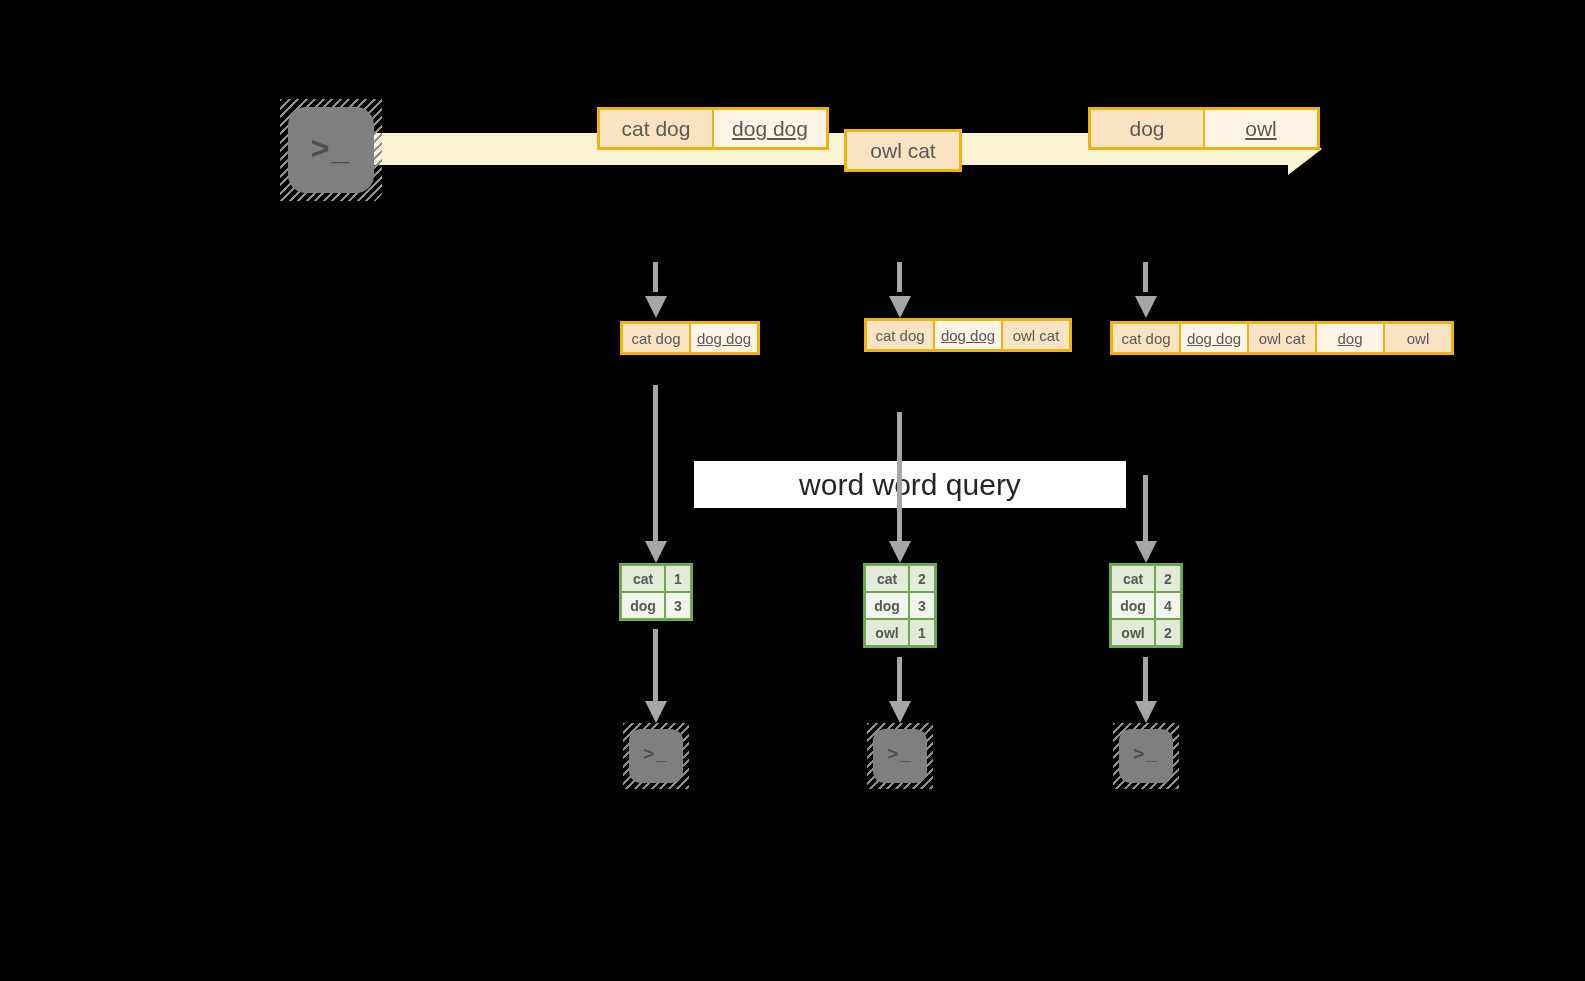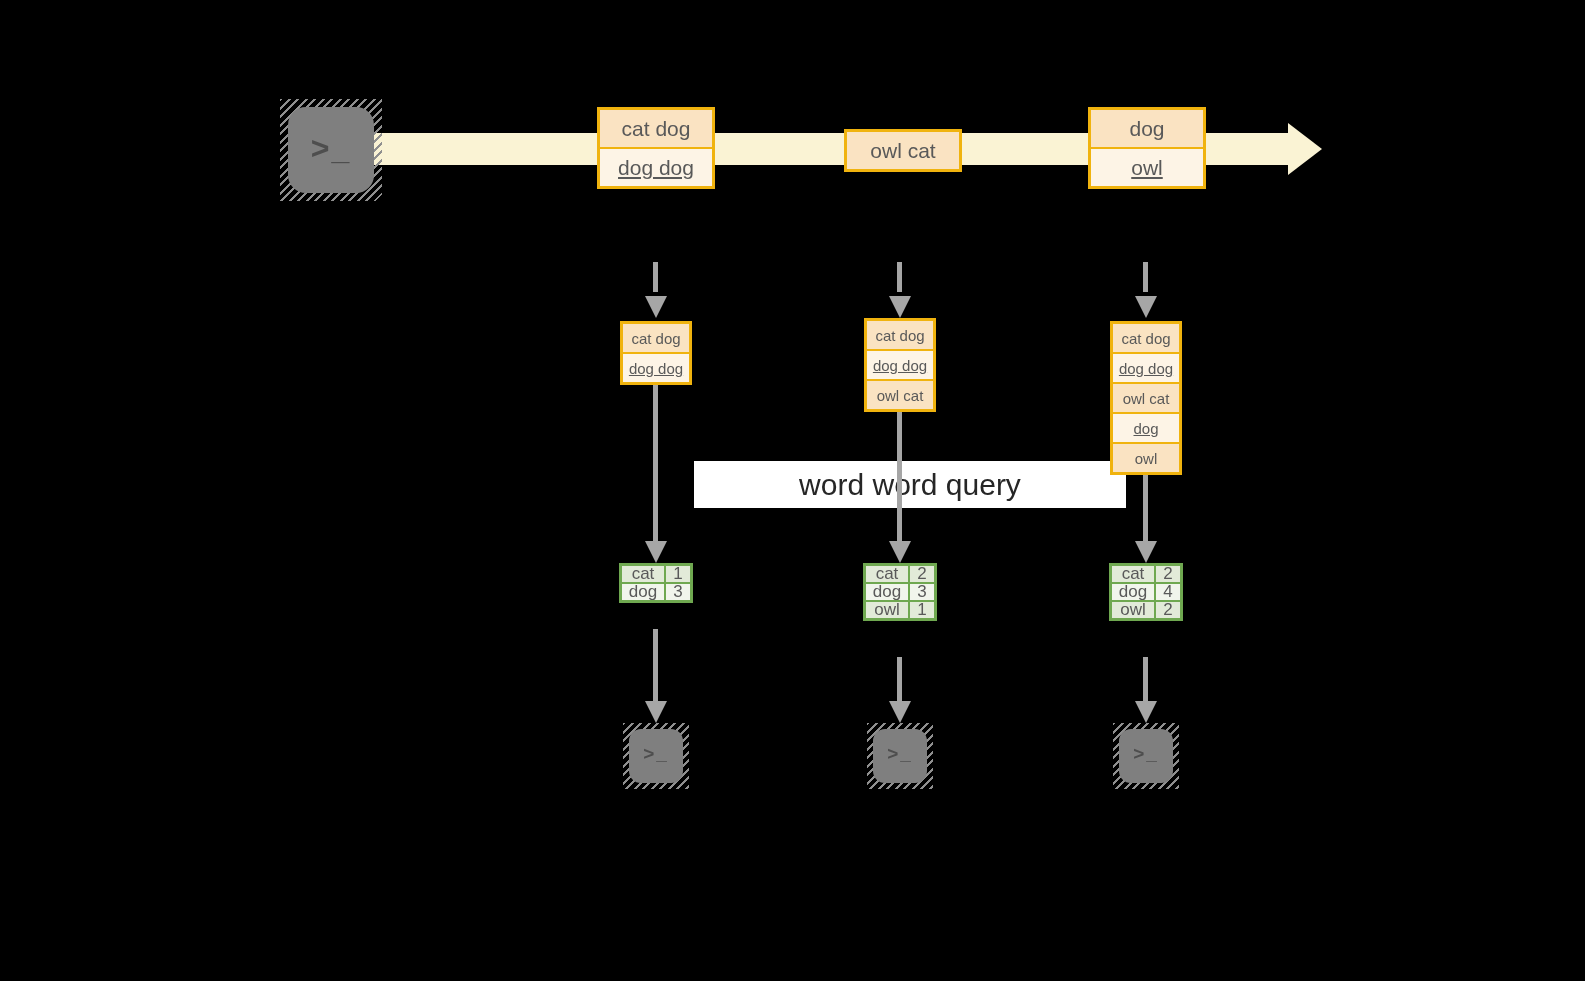--- a/index.html
+++ b/index.html
@@ -6,39 +6,39 @@
   .canvas {
     position:relative; width:1585px; height:981px; background:#000000;
     font-family:"Liberation Sans", sans-serif; overflow:hidden;
   }
   
   .stream-band { position:absolute; left:370px; top:133px; width:918px; height:32px; background:#FAF3D4; z-index:0; }
   .stream-head { position:absolute; left:1288px; top:123px; width:0; height:0;
     border-top:26px solid transparent; border-bottom:26px solid transparent; border-left:34px solid #FAF3D4; z-index:0; }
   
   .msg, .buffer { position:absolute; border:3px solid #F0B30E; background:#F0B30E;
-    display:flex; flex-direction:column; gap:2px; z-index:2; }
+    display:flex; flex-direction:row; gap:2px; z-index:2; }
   .msg .cell { width:112px; height:37px; display:flex; align-items:center; justify-content:center;
     font-size:21px; color:#595959; }
   .buffer .cell { width:66px; height:28px; display:flex; align-items:center; justify-content:center;
     font-size:15px; color:#595959; }
   .fill-dark  { background:#FAE3C2; }
   .fill-light { background:#FDF4E6;text-decoration:underline; }
   
   .vline { position:absolute; width:5px; background:#A6A6A6; z-index:3; }
   .head-down { position:absolute; width:0; height:0; z-index:3;
     border-left:11px solid transparent; border-right:11px solid transparent; border-top:22px solid #A6A6A6; }
   
   .query-label { position:absolute; left:694px; top:461px; width:432px; height:47px; background:#FFFFFF;
     color:#262626; font-size:30px; display:flex; align-items:center; justify-content:center; z-index:1; }
   
   .wtable { position:absolute; border:3px solid #6FA850; background:#6FA850;
     display:grid; grid-template-columns:42px 24px; gap:2px; z-index:2; }
-  .wtable .wcell { height:16px; display:flex; align-items:center; justify-content:center;
-    font-size:17px; color:#595959; }
+  .wtable .wcell { height:25px; display:flex; align-items:center; justify-content:center;
+    font-size:14px; color:#595959;font-weight:bold; }
   .gfill-dark  { background:#E2EAD8; }
   .gfill-light { background:#F1F5EC; }
   
   .term { position:absolute; z-index:2;
     background:repeating-linear-gradient(135deg, #8F8F8F 0px, #8F8F8F 2px, transparent 2px, transparent 6px); }
   .term-inner { position:absolute; background:#7F7F7F; display:flex; align-items:center; justify-content:center; }
   .term-big { left:280px; top:99px; width:102px; height:102px; }
   .term-big .term-inner { inset:8px; border-radius:18px; }
   .term-big .glyph { font-size:32px; }
   .term-small { width:66px; height:66px; top:723px; }

